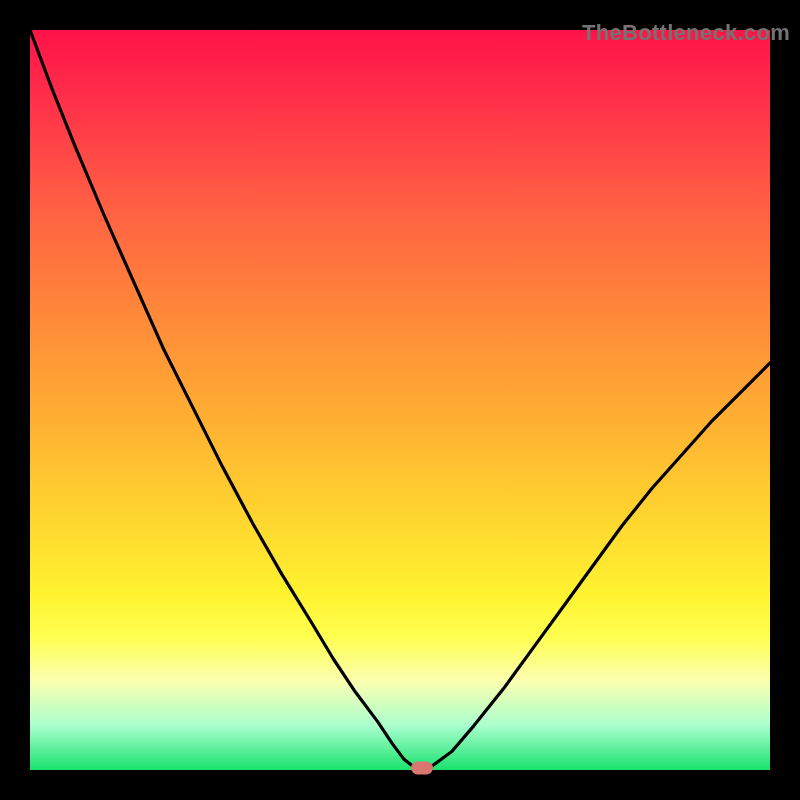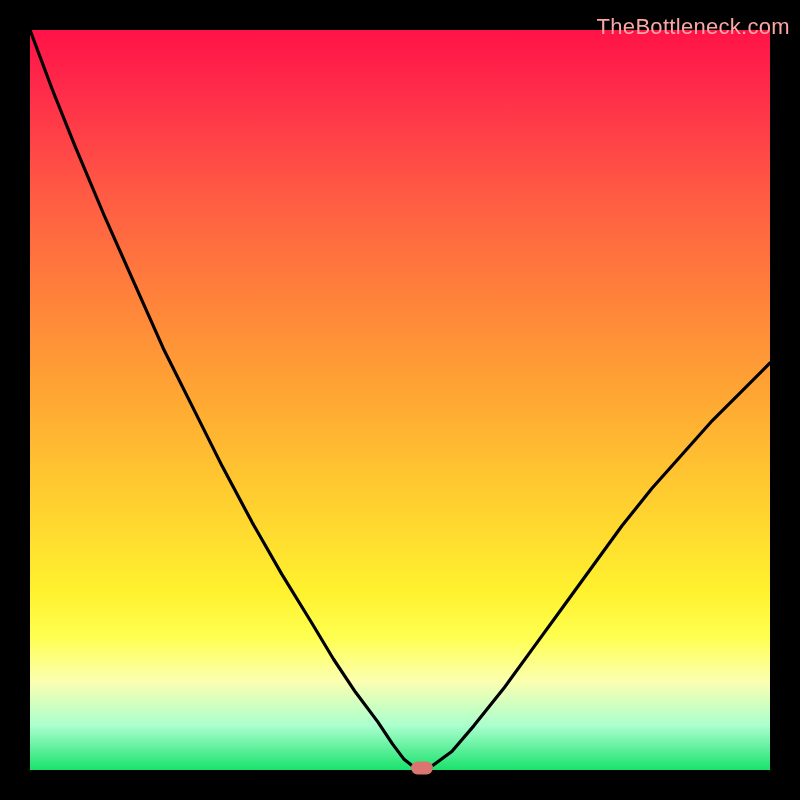--- a/index.html
+++ b/index.html
@@ -12,25 +12,25 @@
     font-family: Arial, Helvetica, sans-serif;
   }
   .frame {
     position: relative;
     width: 800px;
     height: 800px;
     background: #000;
   }
   .watermark {
     position: absolute;
-    top: 14px;
+    top: 20px;
     right: 10px;
-    color: #fca5a5;
+    color: #737373;
     font-size: 22px;
-    font-weight: 400;
+    font-weight: 700;
     letter-spacing: 0.3px;
     z-index: 10;
   }
   .plot {
     position: absolute;
     left: 30px;
     top: 30px;
     width: 740px;
     height: 740px;
   }

